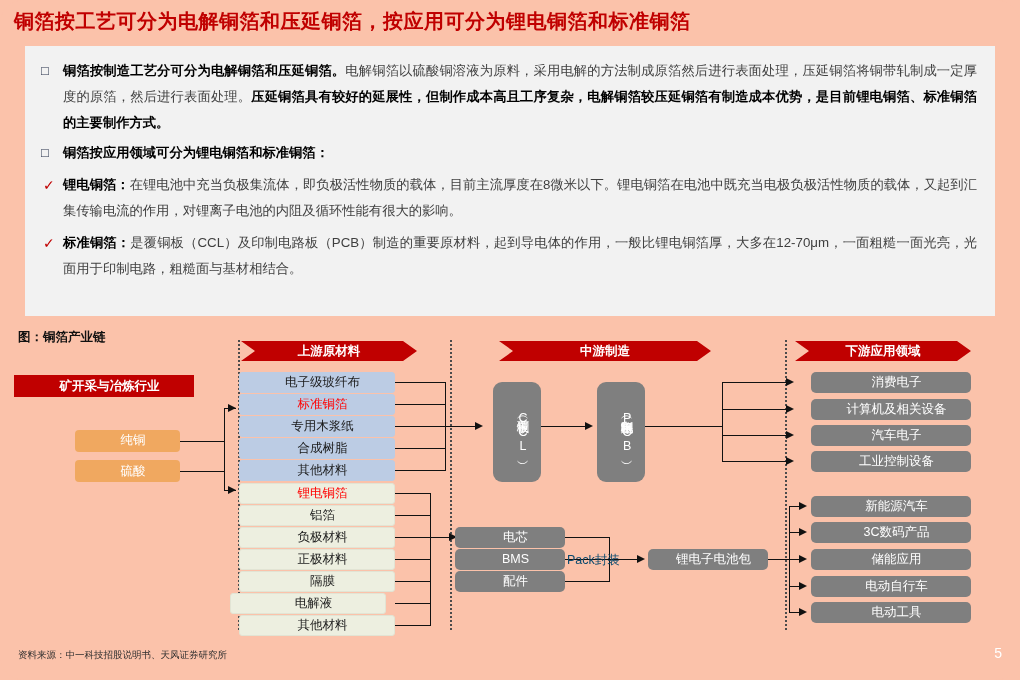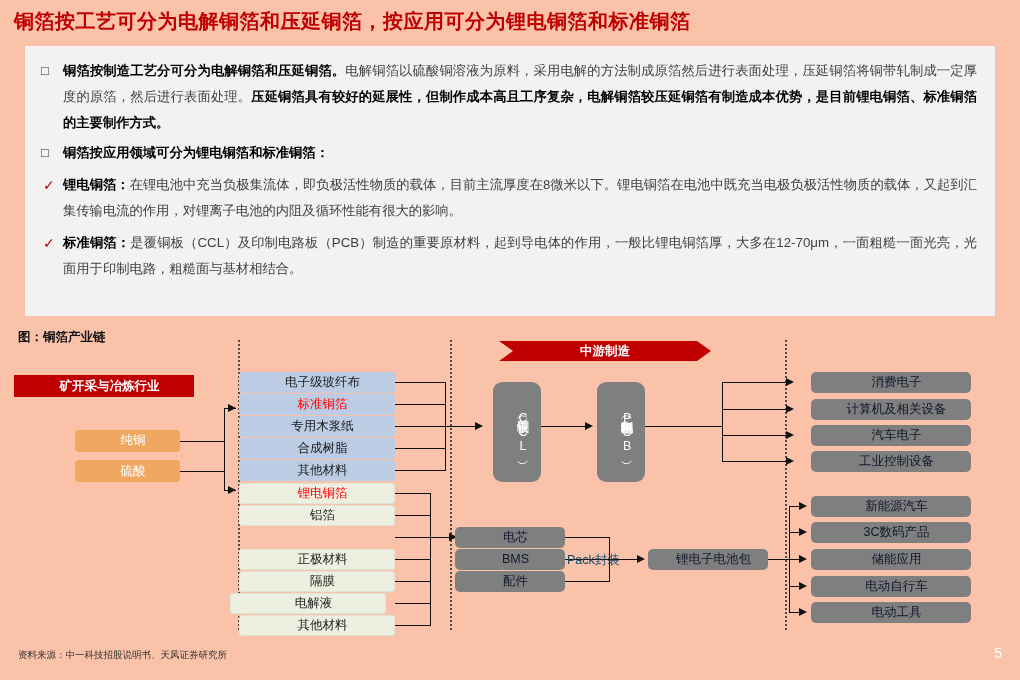--- a/index.html
+++ b/index.html
@@ -109,21 +109,21 @@
   }
   .box-blue {
     background: #BCCCE4; color: #1A1A1A; border-radius: 3px;
     height: 21px; border: 1px solid #BCCCE4;
   }
   .box-cream {
     background: #EDEFE0; color: #1A1A1A; border-radius: 3px;
     height: 21px; border: 1px solid #E2E4D4;
   }
   .box-gray {
-    background: #7F7F7F; color: #0f172a; border-radius: 5px;
+    background: #7F7F7F; color: #ffffff; border-radius: 5px;
     height: 21px;
   }
   .box-gray-tall {
     background: #7F7F7F; color: #fff; border-radius: 9px;
   }
   .box.red-text { color: #FF0000; }
 
   
   .vtext {
     writing-mode: vertical-rl;
@@ -191,21 +191,23 @@
     </div>
 
   </div>
 
   <div class="fig-caption">图：铜箔产业链</div>
 
   <div class="vdotted" style="left:238px;"></div>
   <div class="vdotted" style="left:450px;"></div>
   <div class="vdotted" style="left:785px;"></div>
 
+  <div class="banner" style="left:241px; top:341px; width:176px;">上游原材料</div>
   <div class="banner" style="left:499px; top:341px; width:212px;">中游制造</div>
+  <div class="banner" style="left:795px; top:341px; width:176px;">下游应用领域</div>
 
   <div class="box box-red" style="left:14px; top:375px; width:180px;">矿开采与冶炼行业</div>
 
   <div class="box box-orange" style="left:75px; top:430px; width:105px;font-family:Liberation Mono, monospace;">纯铜</div>
   <div class="box box-orange" style="left:75px; top:460px; width:105px;">硫酸</div>
 
   <div class="hl" style="left:180px; top:441px; width:45px;"></div>
   <div class="hl" style="left:180px; top:471px; width:45px;"></div>
   <div class="vl" style="left:224px; top:408px; height:64px;"></div>
   <div class="hl" style="left:224px; top:408px; width:12px;"></div>
@@ -216,20 +218,21 @@
   <div class="vl" style="left:224px; top:471px; height:19px;"></div>
 
   <div class="box box-blue" style="left:239px; top:372px; width:156px;">电子级玻纤布</div>
   <div class="box box-blue red-text" style="left:239px; top:394px; width:156px;">标准铜箔</div>
   <div class="box box-blue" style="left:239px; top:416px; width:156px;">专用木浆纸</div>
   <div class="box box-blue" style="left:239px; top:438px; width:156px;text-align:right;">合成树脂</div>
   <div class="box box-blue" style="left:239px; top:460px; width:156px;">其他材料</div>
 
   <div class="box box-cream red-text" style="left:239px; top:483px; width:156px;">锂电铜箔</div>
   <div class="box box-cream" style="left:239px; top:505px; width:156px;">铝箔</div>
+  <div class="box box-cream" style="left:239px; top:527px; width:156px;">负极材料</div>
   <div class="box box-cream" style="left:239px; top:549px; width:156px;">正极材料</div>
   <div class="box box-cream" style="left:239px; top:571px; width:156px;">隔膜</div>
   <div class="box box-cream" style="left:230px; top:593px; width:156px;">电解液</div>
   <div class="box box-cream" style="left:239px; top:615px; width:156px;">其他材料</div>
 
   <div class="hl" style="left:395px; top:382px; width:51px;"></div>
   <div class="hl" style="left:395px; top:404px; width:51px;"></div>
   <div class="hl" style="left:395px; top:426px; width:51px;"></div>
   <div class="hl" style="left:395px; top:448px; width:51px;"></div>
   <div class="hl" style="left:395px; top:470px; width:51px;"></div>

